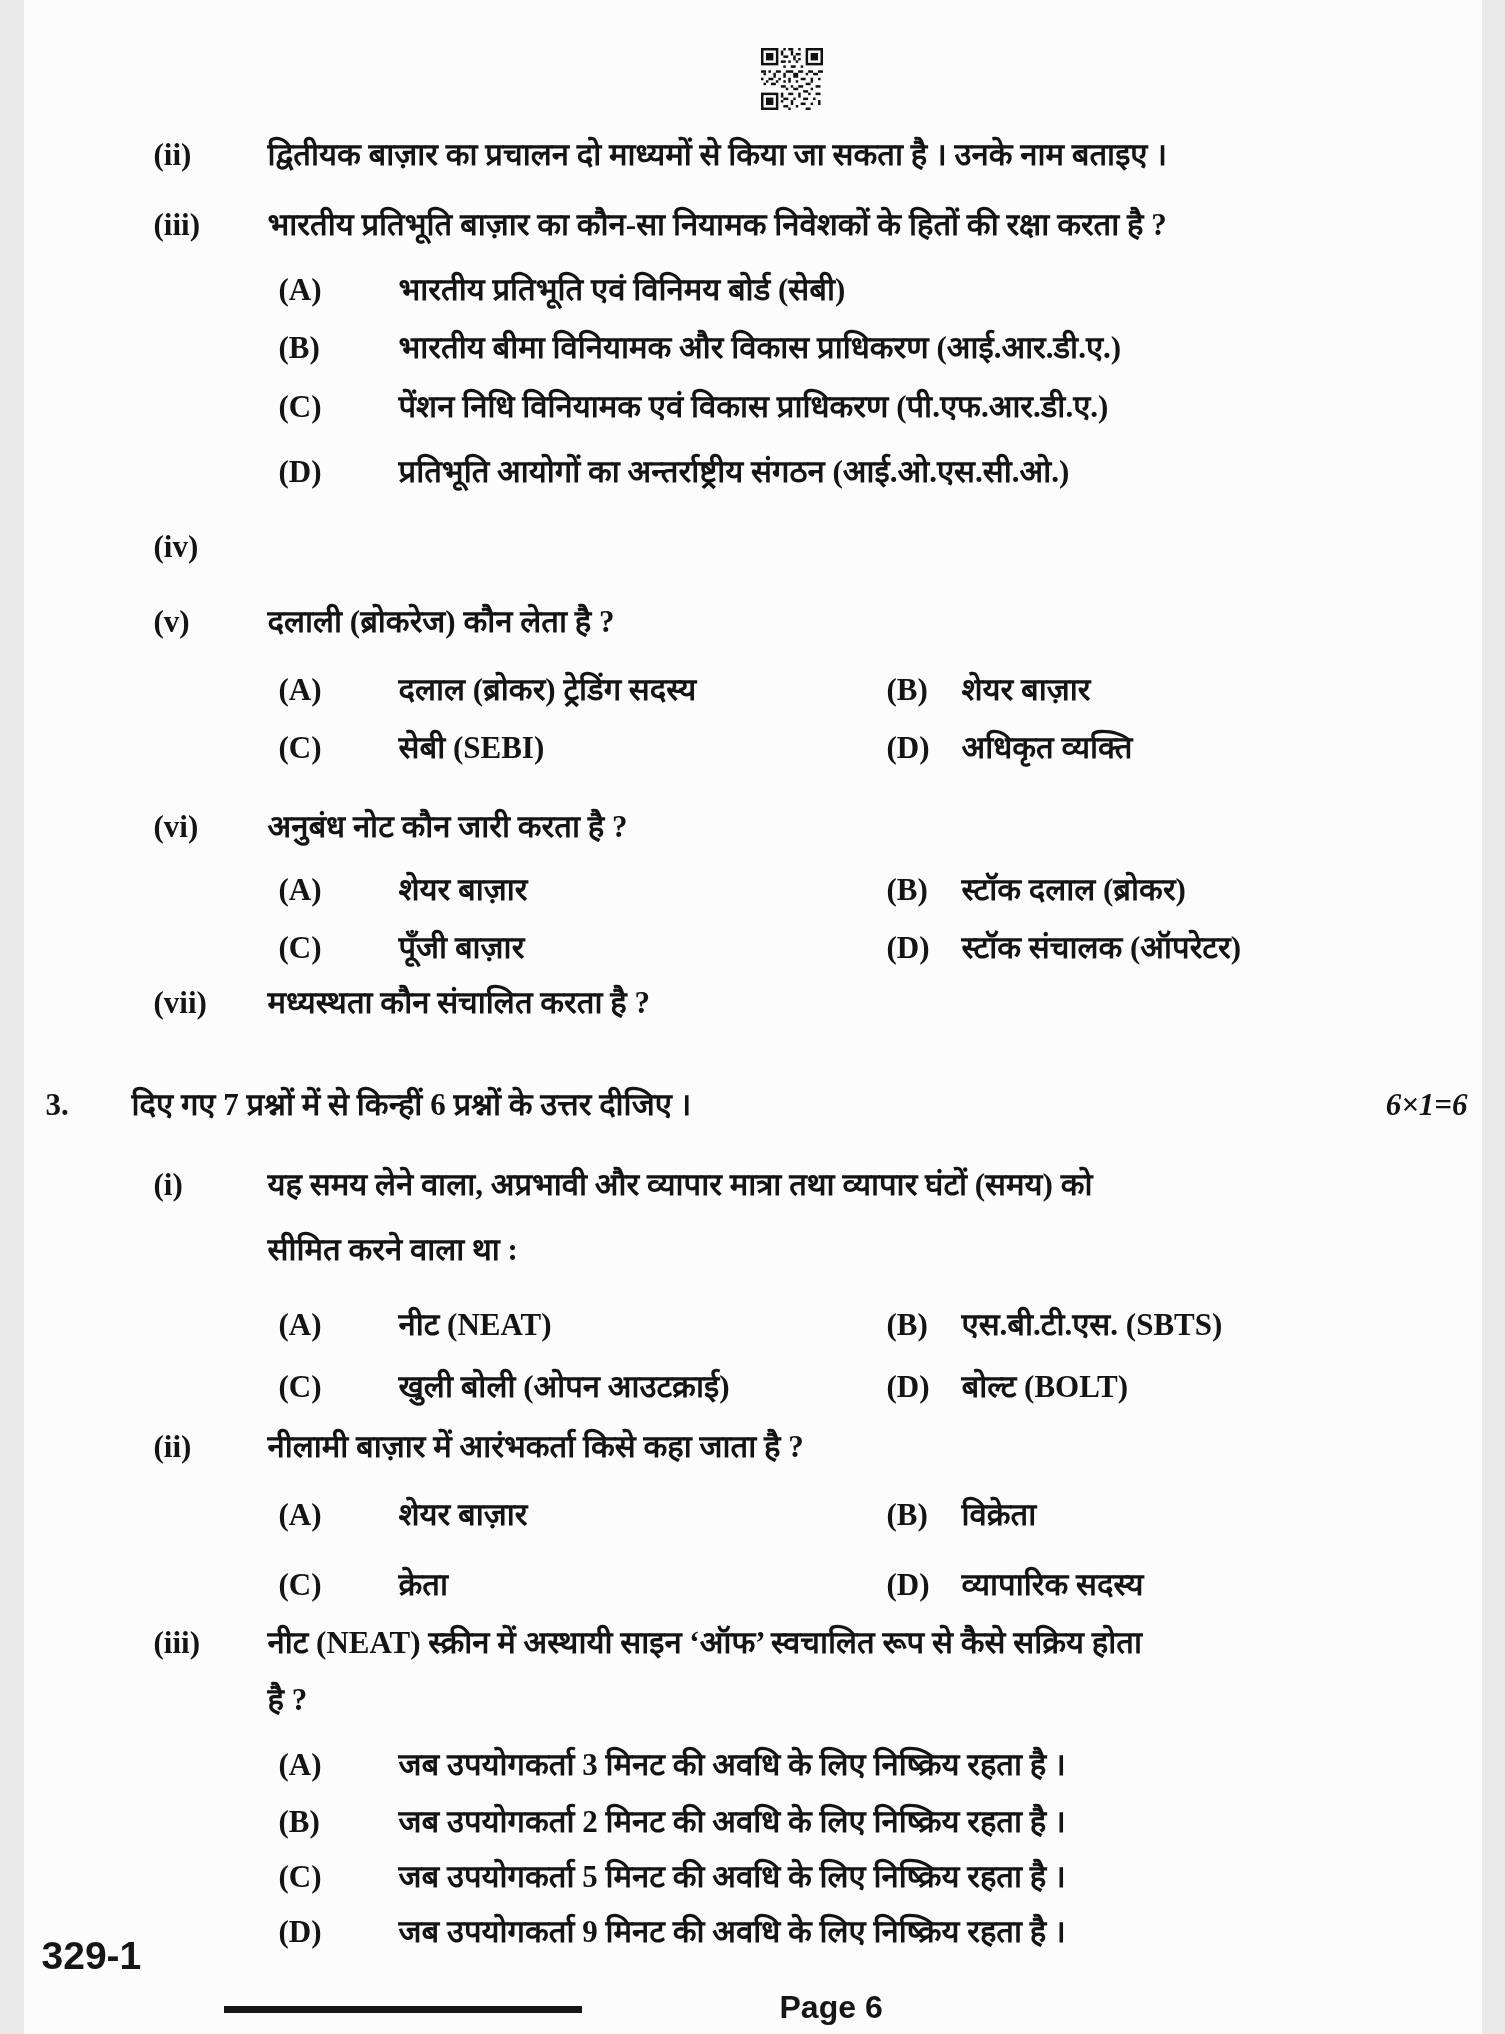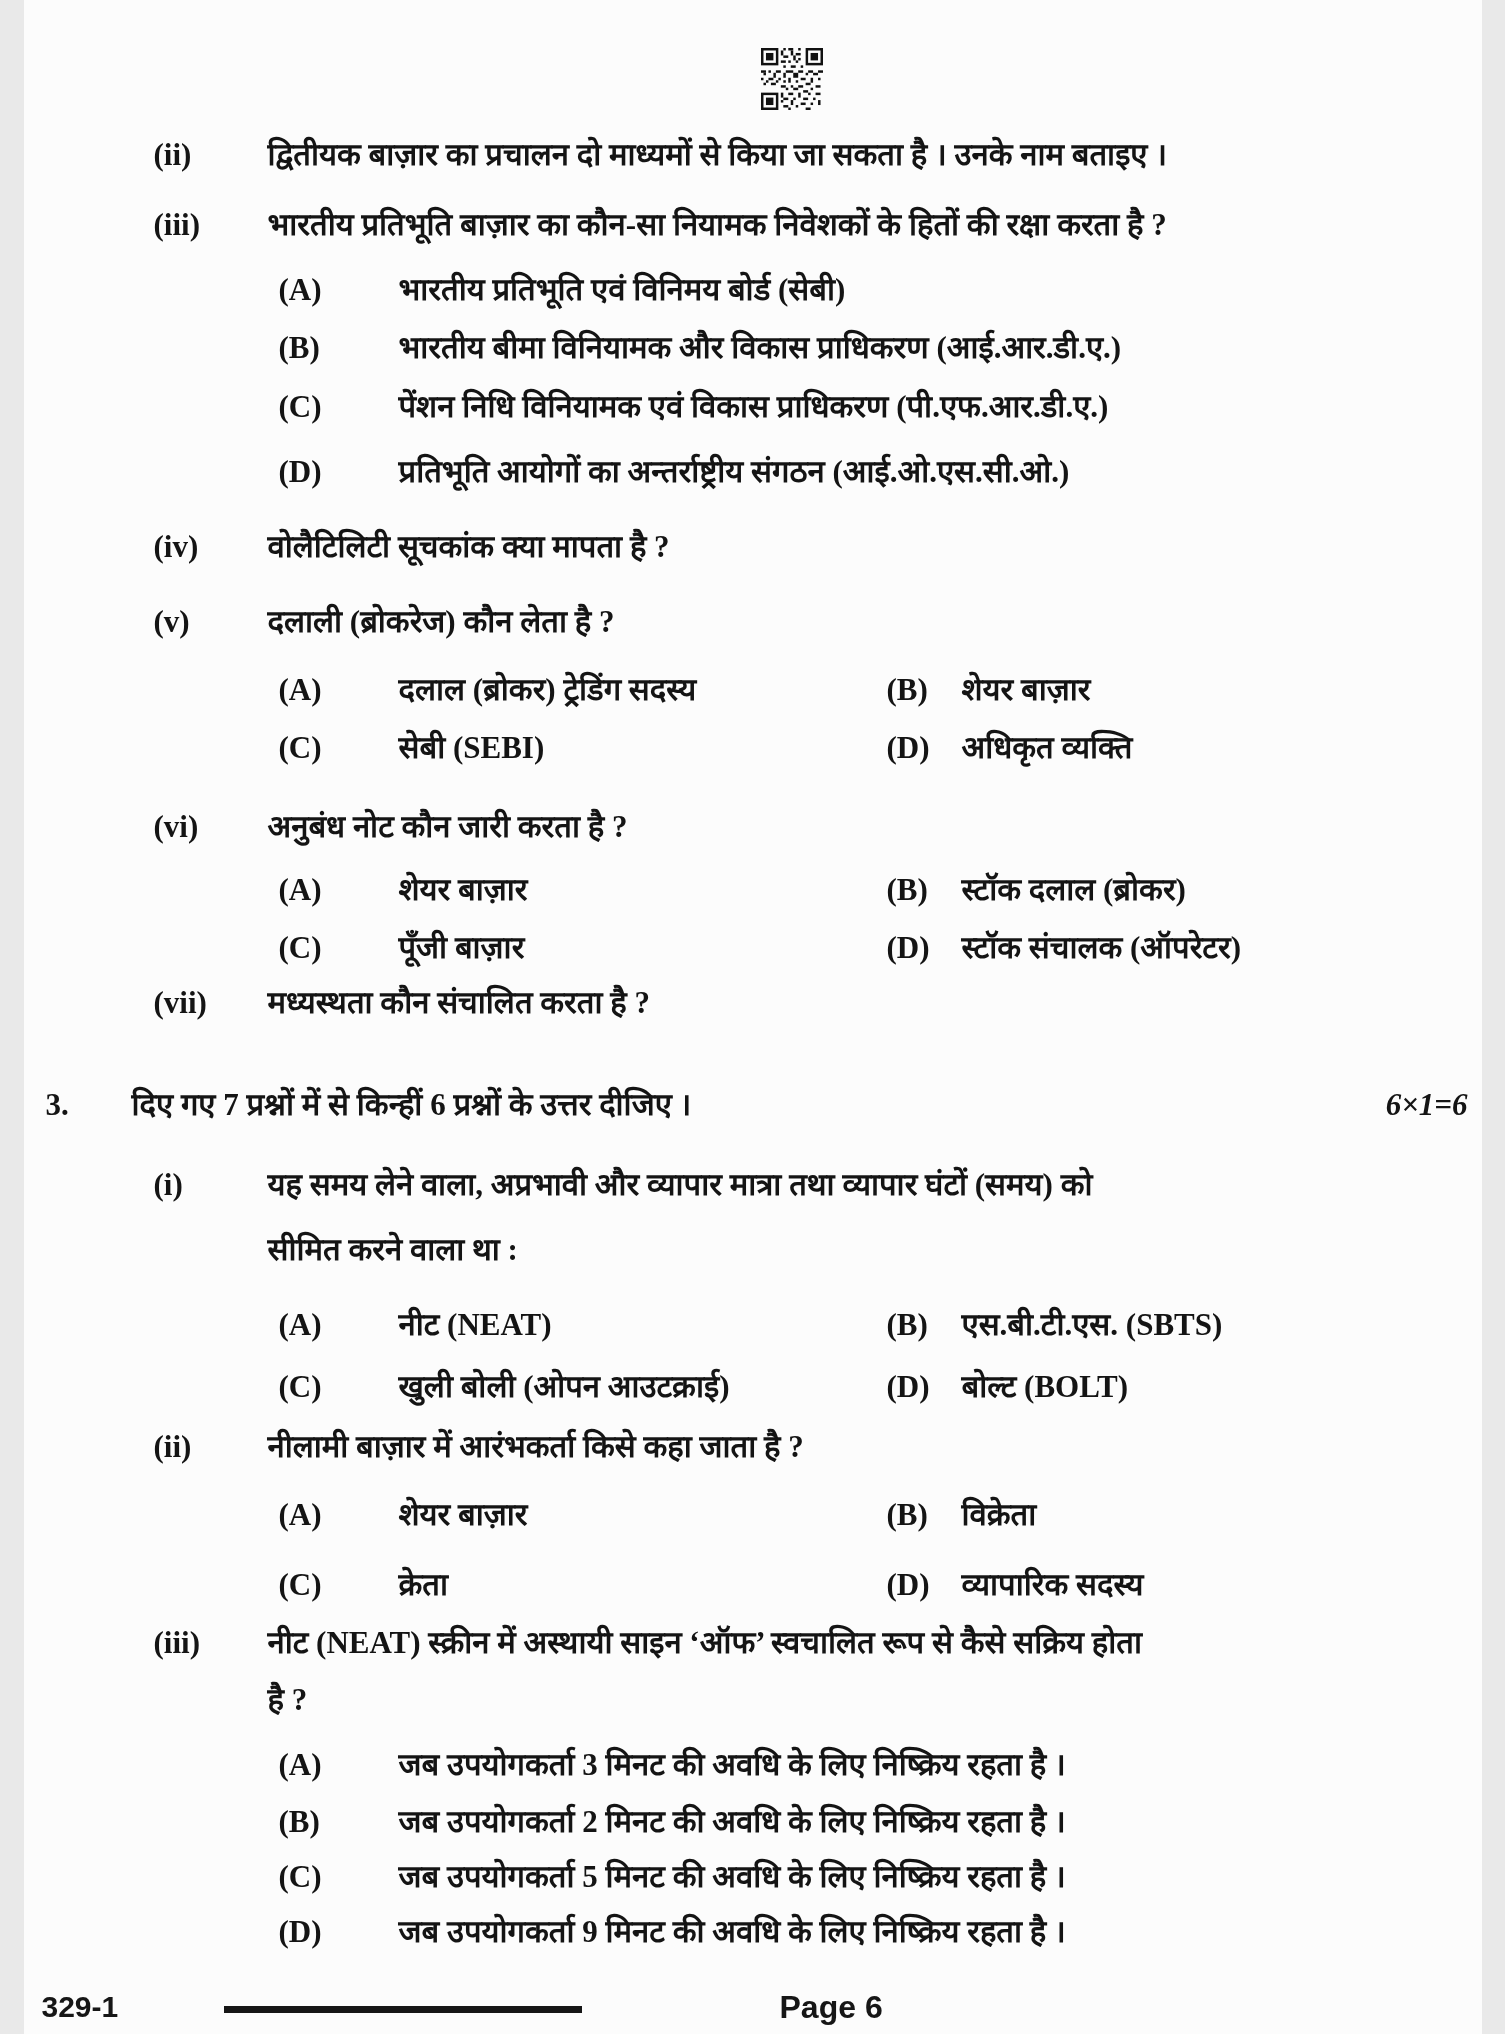--- a/index.html
+++ b/index.html
@@ -22,23 +22,23 @@
   .c-qtext{left:244px;}
   .c-ol1{left:255px;}
   .c-ot1{left:340px;margin-left:35px;}
   .c-ol2{left:863px;}
   .c-ot2{left:938px;}
   .c-q3num{left:22px;}
   .c-q3text{left:108px;}
   .c-marks{right:14px;font-style:italic;}
   .qr{position:absolute;left:737px;top:48px;width:62px;height:62px;}
   .footer-code{
-    position:absolute;left:18px;top:1985px;
+    position:absolute;left:18px;top:1934px;
     font-family:"Liberation Sans","DejaVu Sans",sans-serif;
-    font-size:30px;font-weight:700;line-height:44px;color:#161616;
+    font-size:39px;font-weight:700;line-height:44px;color:#161616;
   }
   .footer-rule{
     position:absolute;left:200px;top:2006px;width:358px;height:7px;background:#161616;
   }
   .footer-page{
     position:absolute;left:708px;top:1985px;
     font-family:"Liberation Sans","DejaVu Sans",sans-serif;
     font-size:32px;font-weight:700;line-height:44px;color:#161616;margin-left:48px;
   }
 </style>
@@ -153,21 +153,20 @@
     <span class="c-ol1">(C)</span>
     <span class="c-ot1">पेंशन निधि विनियामक एवं विकास प्राधिकरण (पी.एफ.आर.डी.ए.)</span>
   </div>
   <div class="row" style="top:447px">
     <span class="c-ol1">(D)</span>
     <span class="c-ot1">प्रतिभूति आयोगों का अन्तर्राष्ट्रीय संगठन (आई.ओ.एस.सी.ओ.)</span>
   </div>
 
   <div class="row" style="top:522px">
     <span class="c-num">(iv)</span>
-    <span class="c-qtext">वोलैटिलिटी सूचकांक क्या मापता है ?</span>
   </div>
 
   <div class="row" style="top:597px">
     <span class="c-num">(v)</span>
     <span class="c-qtext">दलाली (ब्रोकरेज) कौन लेता है ?</span>
   </div>
   <div class="row" style="top:665px">
     <span class="c-ol1">(A)</span>
     <span class="c-ot1">दलाल (ब्रोकर) ट्रेडिंग सदस्य</span>
     <span class="c-ol2">(B)</span>

